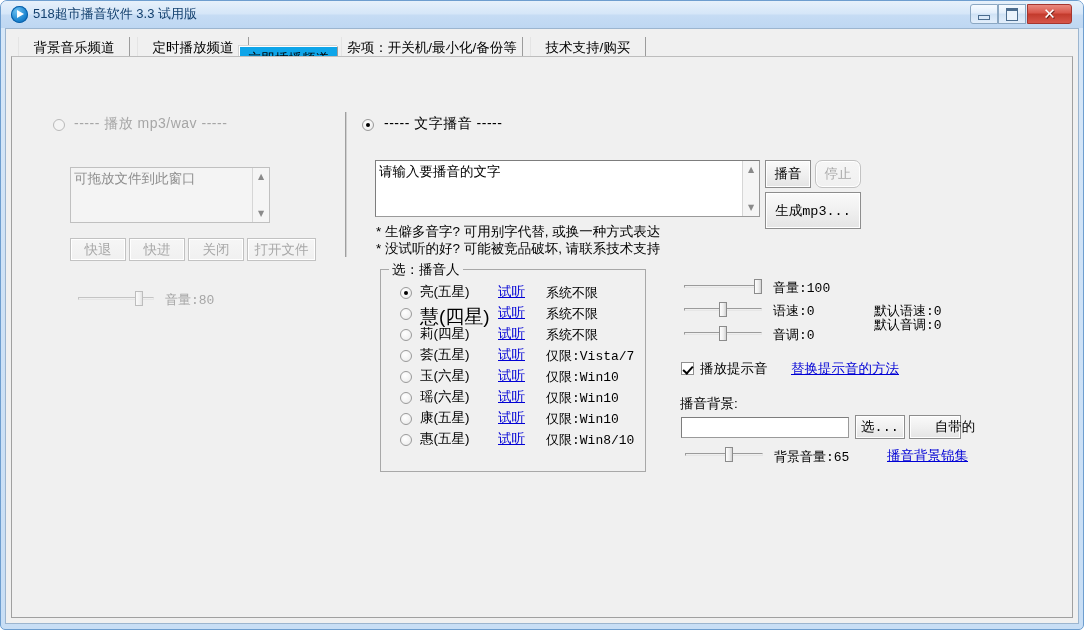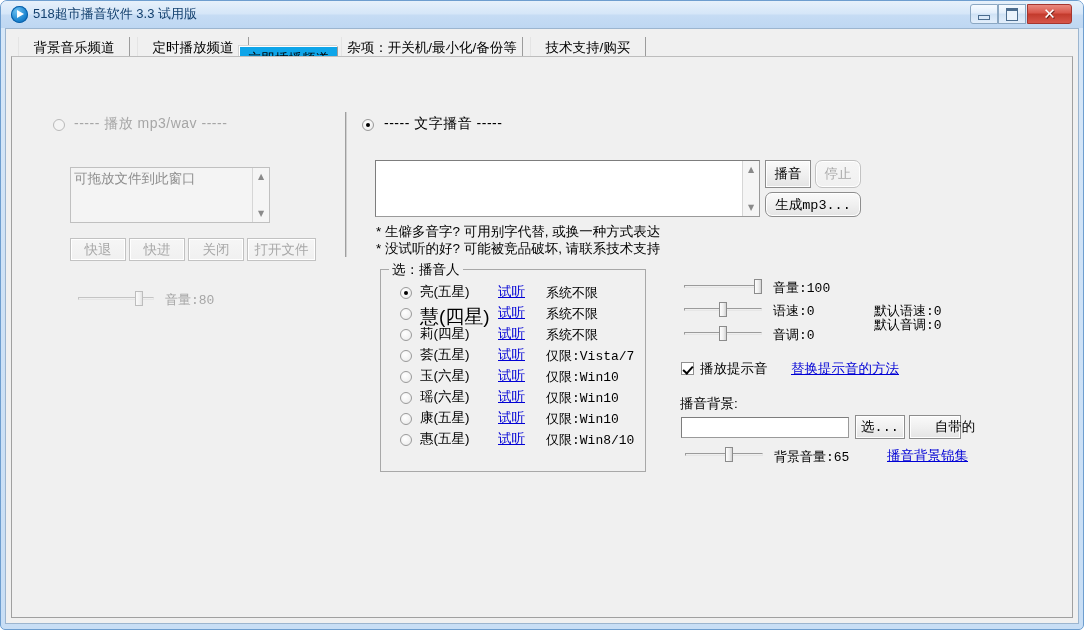--- a/index.html
+++ b/index.html
@@ -277,33 +277,34 @@
       <div class="slider dis" style="left:66px;top:233px;width:76px;">
         <div class="track"></div>
         <div class="thumb" style="left:57px;"></div>
       </div>
       <div class="lbl dis mono" style="left:153px;top:234px;font-size:13px;">音量:80</div>
 
       <div class="radio checked" style="left:350px;top:62px;"></div>
       <div class="lbl" style="left:372px;top:58px;font-size:14px;letter-spacing:.5px;">----- 文字播音 -----</div>
 
       <div class="textbox" style="left:363px;top:103px;width:385px;height:57px;">
+        <div class="content">请输入要播音的文字</div>
         <div class="vscroll">
           <div class="arr up">▲</div>
           <div class="arr dn">▼</div>
         </div>
       </div>
 
       <div class="btn" style="left:753px;top:103px;width:46px;height:28px;">
           <span>播音</span>
         </div>
       <div class="btn dis" style="left:803px;top:103px;width:46px;height:28px;border-radius:7px;">
           <span>停止</span>
         </div>
-      <div class="btn" style="left:753px;top:135px;width:96px;height:25px;border-radius:7px;">
+      <div class="btn" style="left:753px;top:135px;width:96px;height:37px;">
           <span class="mono" style="font-size:13.5px">生成mp3...</span>
         </div>
 
       <div class="lbl" style="left:364px;top:166px;font-size:13.5px;">* 生僻多音字? 可用别字代替, 或换一种方式表达</div>
       <div class="lbl" style="left:364px;top:183px;font-size:13.5px;">* 没试听的好? 可能被竞品破坏, 请联系技术支持</div>
 
       <div class="groupbox" style="left:368px;top:212px;width:266px;height:203px;">
         <div class="gtitle">选：播音人</div>
 
         <div class="radio checked" style="left:19px;top:17px;"></div>

